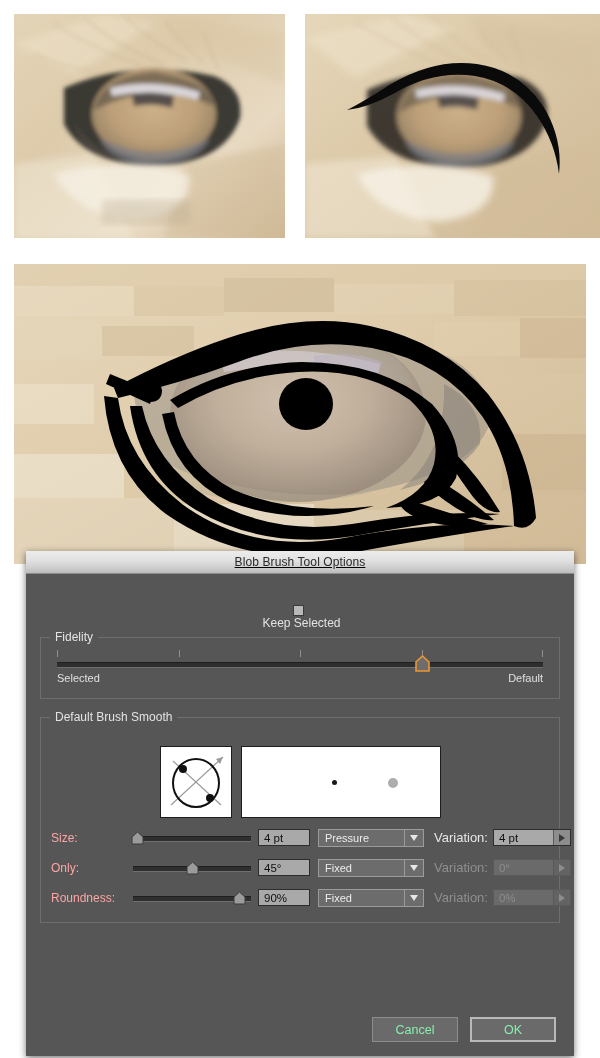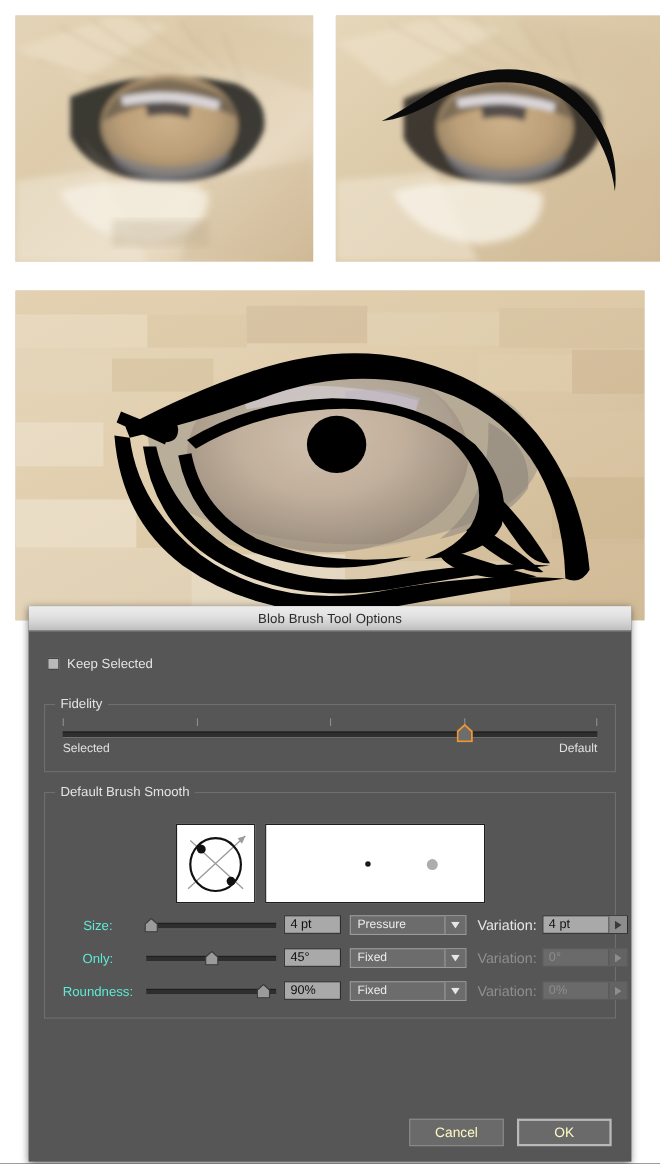--- a/index.html
+++ b/index.html
@@ -14,38 +14,38 @@
   .panel-tr{left:305px;top:14px;width:295px;height:224px;}
   .panel-big{left:14px;top:264px;width:572px;height:300px;}
 
   .white-gap{position:absolute;background:#ffffff;}
 
   
   .dialog{position:absolute;left:26px;top:551px;width:548px;height:505px;
           background:#565656;box-shadow:0 2px 7px rgba(0,0,0,.55);}
   .titlebar{height:22px;width:100%;
      background:linear-gradient(to bottom,#ececec 0%,#e2e2e2 40%,#cfcfcf 75%,#bdbdbd 100%);
-     border-bottom:1px solid #8e8e8e;display:flex;align-items:center;justify-content:center;}
+     border-bottom:1px solid #8e8e8e;display:flex;align-items:center;justify-content:center;text-decoration:underline;}
   .titlebar .t{font-size:12px;color:#2a2a2a;letter-spacing:.1px;}
 
   .body{position:relative;padding:0 14px;color:#dcdcdc;font-size:12px;}
 
   
   .cbrow{display:flex;align-items:center;height:18px;margin-left:3px;}
-  .cbrow.first{margin-top:20px;}
+  .cbrow.first{margin-top:31px;flex-direction:column;}
   .cbrow.second{margin-top:7px;}
   .cbox{width:11px;height:11px;background:#b9b9b9;border:1px solid #3b3b3b;
         box-sizing:border-box;position:relative;margin-right:7px;flex:none;}
   .cbox.checked{background:#9a9a9a;}
   .cbox.checked:after{content:"";position:absolute;left:2px;top:4px;width:3px;height:6px;
         border:solid #2b2b2b;border-width:0 1.4px 1.4px 0;transform:rotate(42deg);}
   .cblabel{font-size:12px;color:#e3e3e3;}
 
   
-  .group{position:relative;border:1px solid #6e6e6e;margin-top:28px;}
+  .group{position:relative;border:1px solid #6e6e6e;margin-top:14px;}
   .group > .legend{position:absolute;top:-8px;left:9px;background:#565656;
         padding:0 5px;font-size:12px;color:#e3e3e3;}
   .group .inner{padding:16px 14px 12px 14px;}
 
   
   .fid-wrap{position:relative;height:42px;margin:2px 2px 0 2px;}
   .ticks{position:absolute;left:0;right:0;top:0;height:8px;}
   .tick{position:absolute;top:0;width:1px;height:7px;background:#8e8e8e;}
   .fid-track{position:absolute;left:0;right:0;top:12px;height:4px;background:#2e2e2e;
         border-top:1px solid #1f1f1f;border-bottom:1px solid #6f6f6f;}
@@ -56,21 +56,21 @@
 
   
   .brushrow{display:flex;justify-content:center;align-items:flex-start;gap:9px;margin:14px 0 4px 0;}
   .angle-box{width:72px;height:72px;background:#fff;border:1px solid #1d1d1d;box-sizing:border-box;}
   .preview-box{width:200px;height:72px;background:#fff;border:1px solid #1d1d1d;box-sizing:border-box;position:relative;}
   .dot-small{position:absolute;width:5px;height:5px;border-radius:50%;background:#1a1a1a;left:90px;top:33px;}
   .dot-large{position:absolute;width:10px;height:10px;border-radius:50%;background:#adadad;left:146px;top:31px;}
 
   
   .ctrl{display:flex;align-items:center;height:21px;margin-top:9px;}
-  .ctrl .lbl{width:76px;text-align:center;font-size:12px;color:#5eead4;padding-right:6px;flex:none;}
+  .ctrl .lbl{width:76px;text-align:left;font-size:12px;color:#fca5a5;padding-right:6px;flex:none;}
 
   .slider{position:relative;width:118px;height:14px;flex:none;margin-right:7px;}
   .s-track{position:absolute;left:0;right:0;top:5px;height:4px;background:#2e2e2e;
         border-top:1px solid #1f1f1f;border-bottom:1px solid #707070;}
   .s-knob{position:absolute;top:0;width:13px;height:14px;margin-left:-6px;}
 
   .numfield{width:52px;height:17px;background:#a9a9a9;border:1px solid #2d2d2d;
         box-sizing:border-box;font-size:11.5px;color:#101010;display:flex;align-items:center;
         padding-left:5px;flex:none;margin-right:8px;}
 
@@ -89,21 +89,21 @@
   .stepfield .sbtn{width:16px;height:100%;background:#8d8d8d;border-left:1px solid #5a5a5a;
         display:flex;align-items:center;justify-content:center;}
   .stepfield.dim{background:#6a6a6a;border-color:#5a5a5a;}
   .stepfield.dim .sv{color:#8d8d8d;}
   .stepfield.dim .sbtn{background:#636363;border-left-color:#585858;}
 
   
   .footer{position:absolute;left:0;right:0;bottom:14px;display:flex;justify-content:flex-end;
         padding-right:18px;gap:12px;}
   .btn{height:25px;min-width:86px;background:#6a6a6a;border:1px solid #8d8d8d;box-sizing:border-box;
-        color:#fef9c3;font-size:12.5px;display:flex;align-items:center;justify-content:center;}
+        color:#86efac;font-size:12.5px;display:flex;align-items:center;justify-content:center;}
   .btn.default{border:2px solid #b9b9b9;}
 </style>
 </head>
 <body>
 
 <div class="stage">
 
   <div class="photo panel-tl">
     <svg class="fur" viewBox="0 0 271 224" preserveAspectRatio="none">
       <defs>

